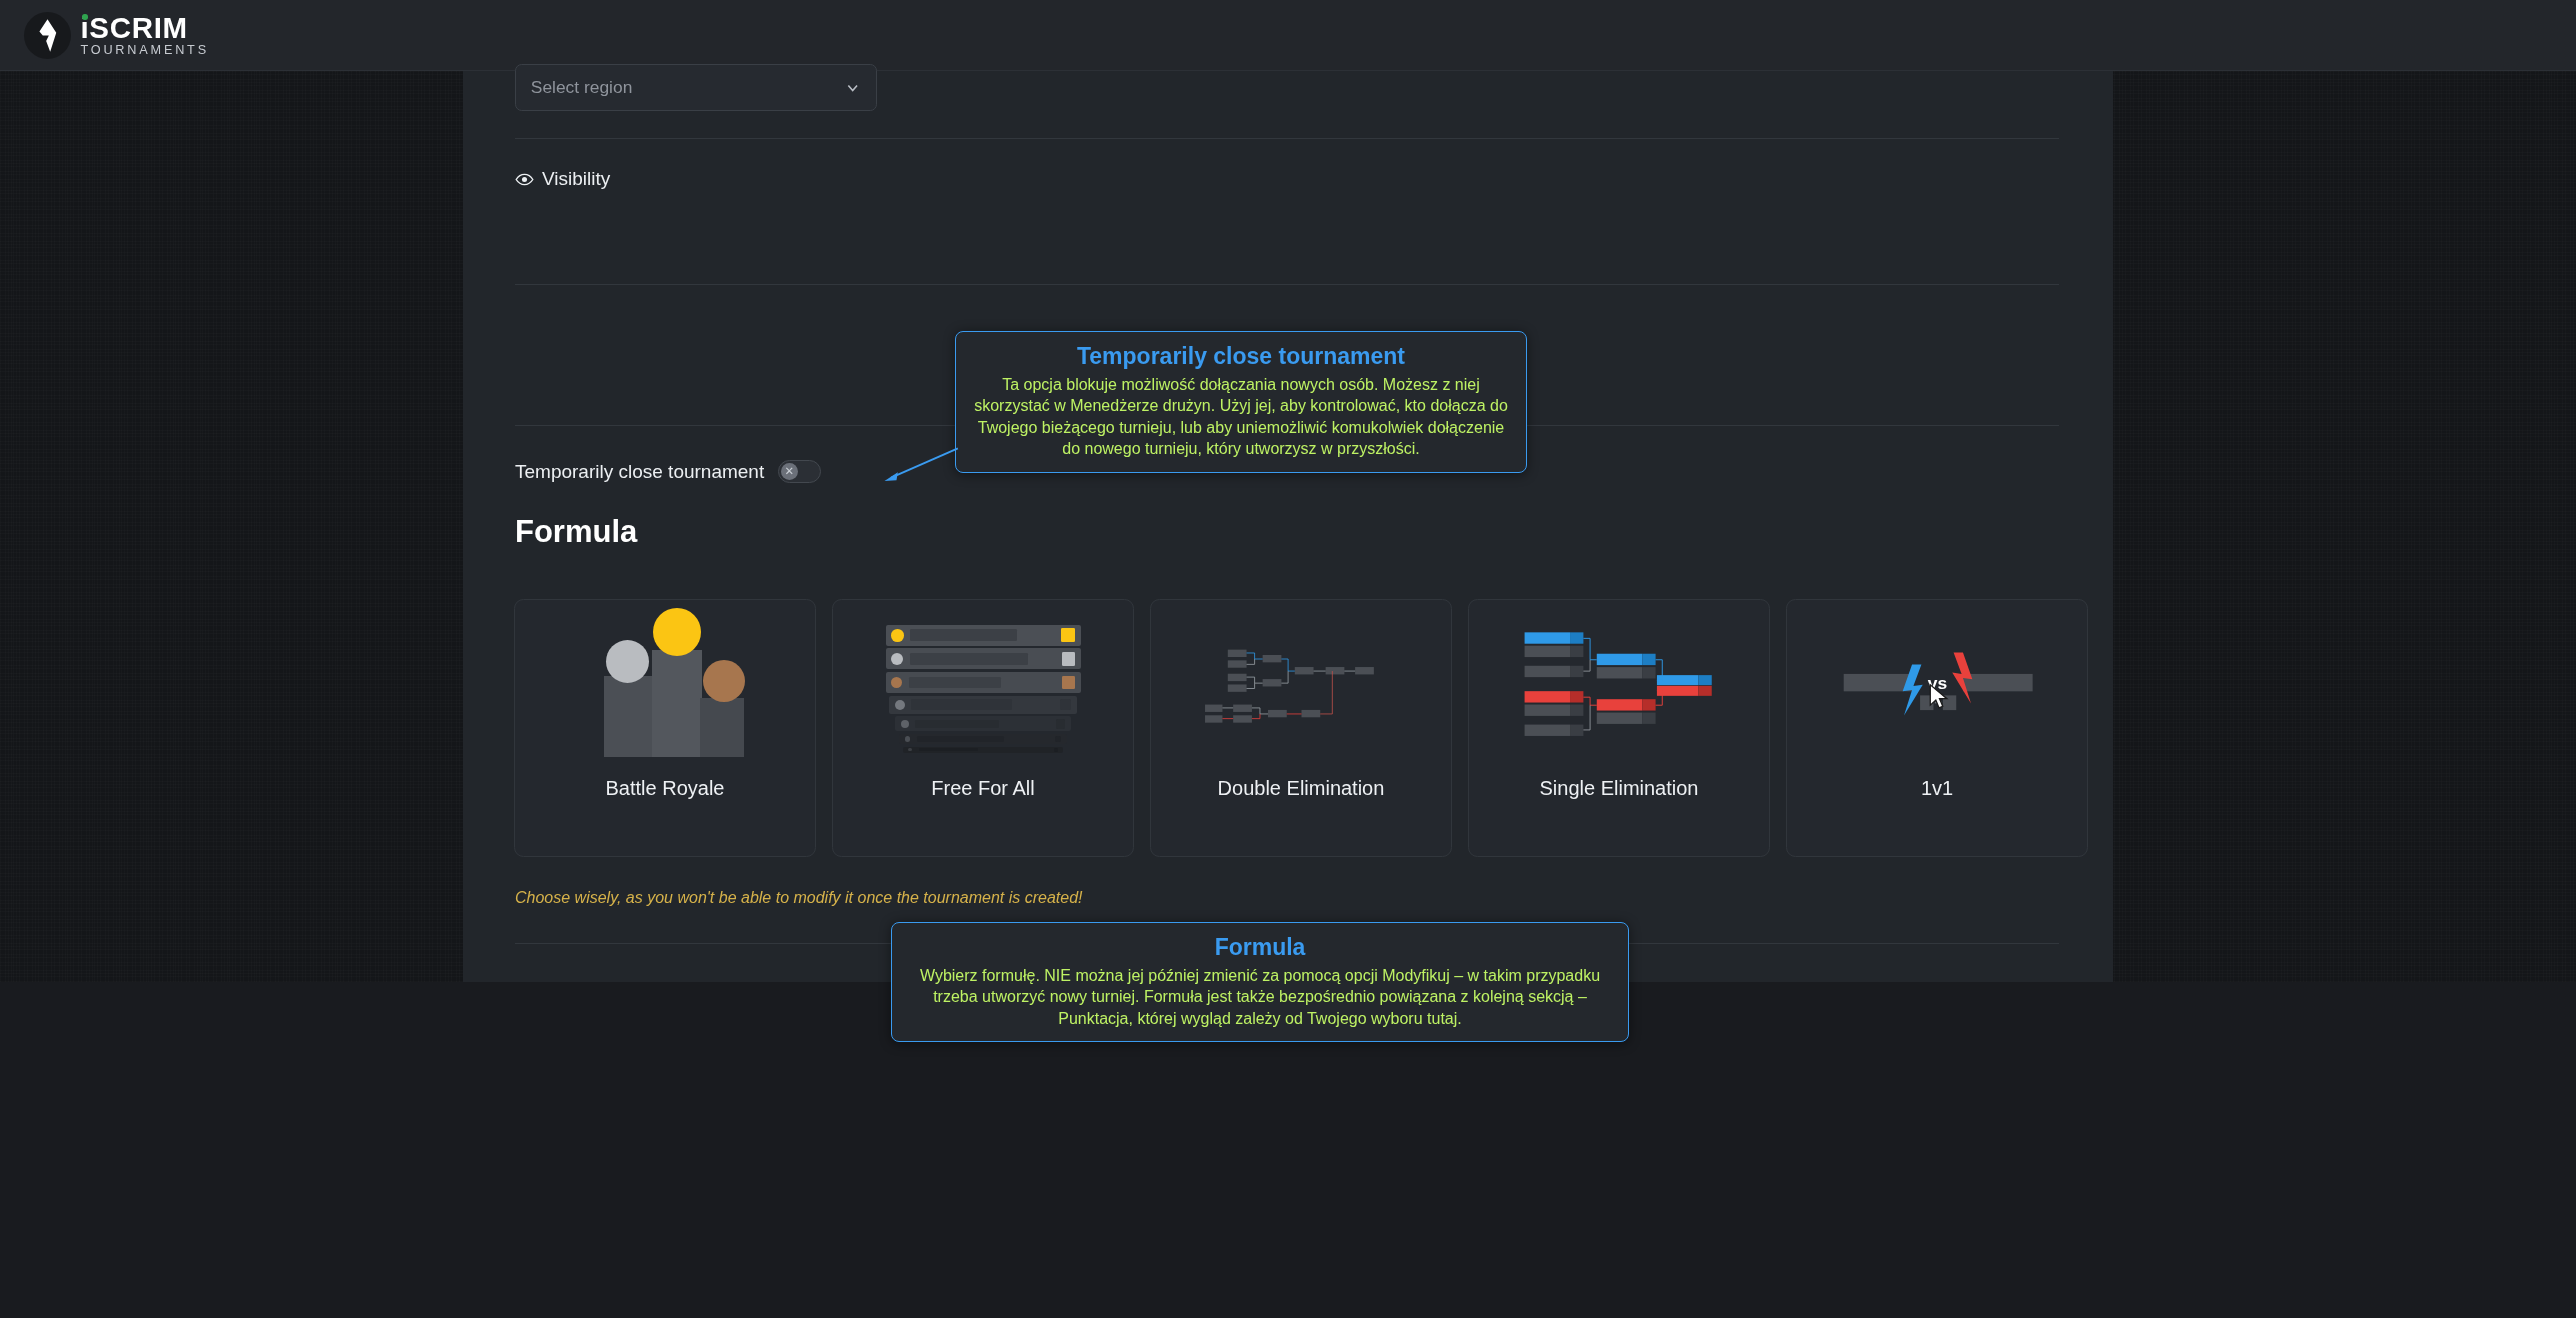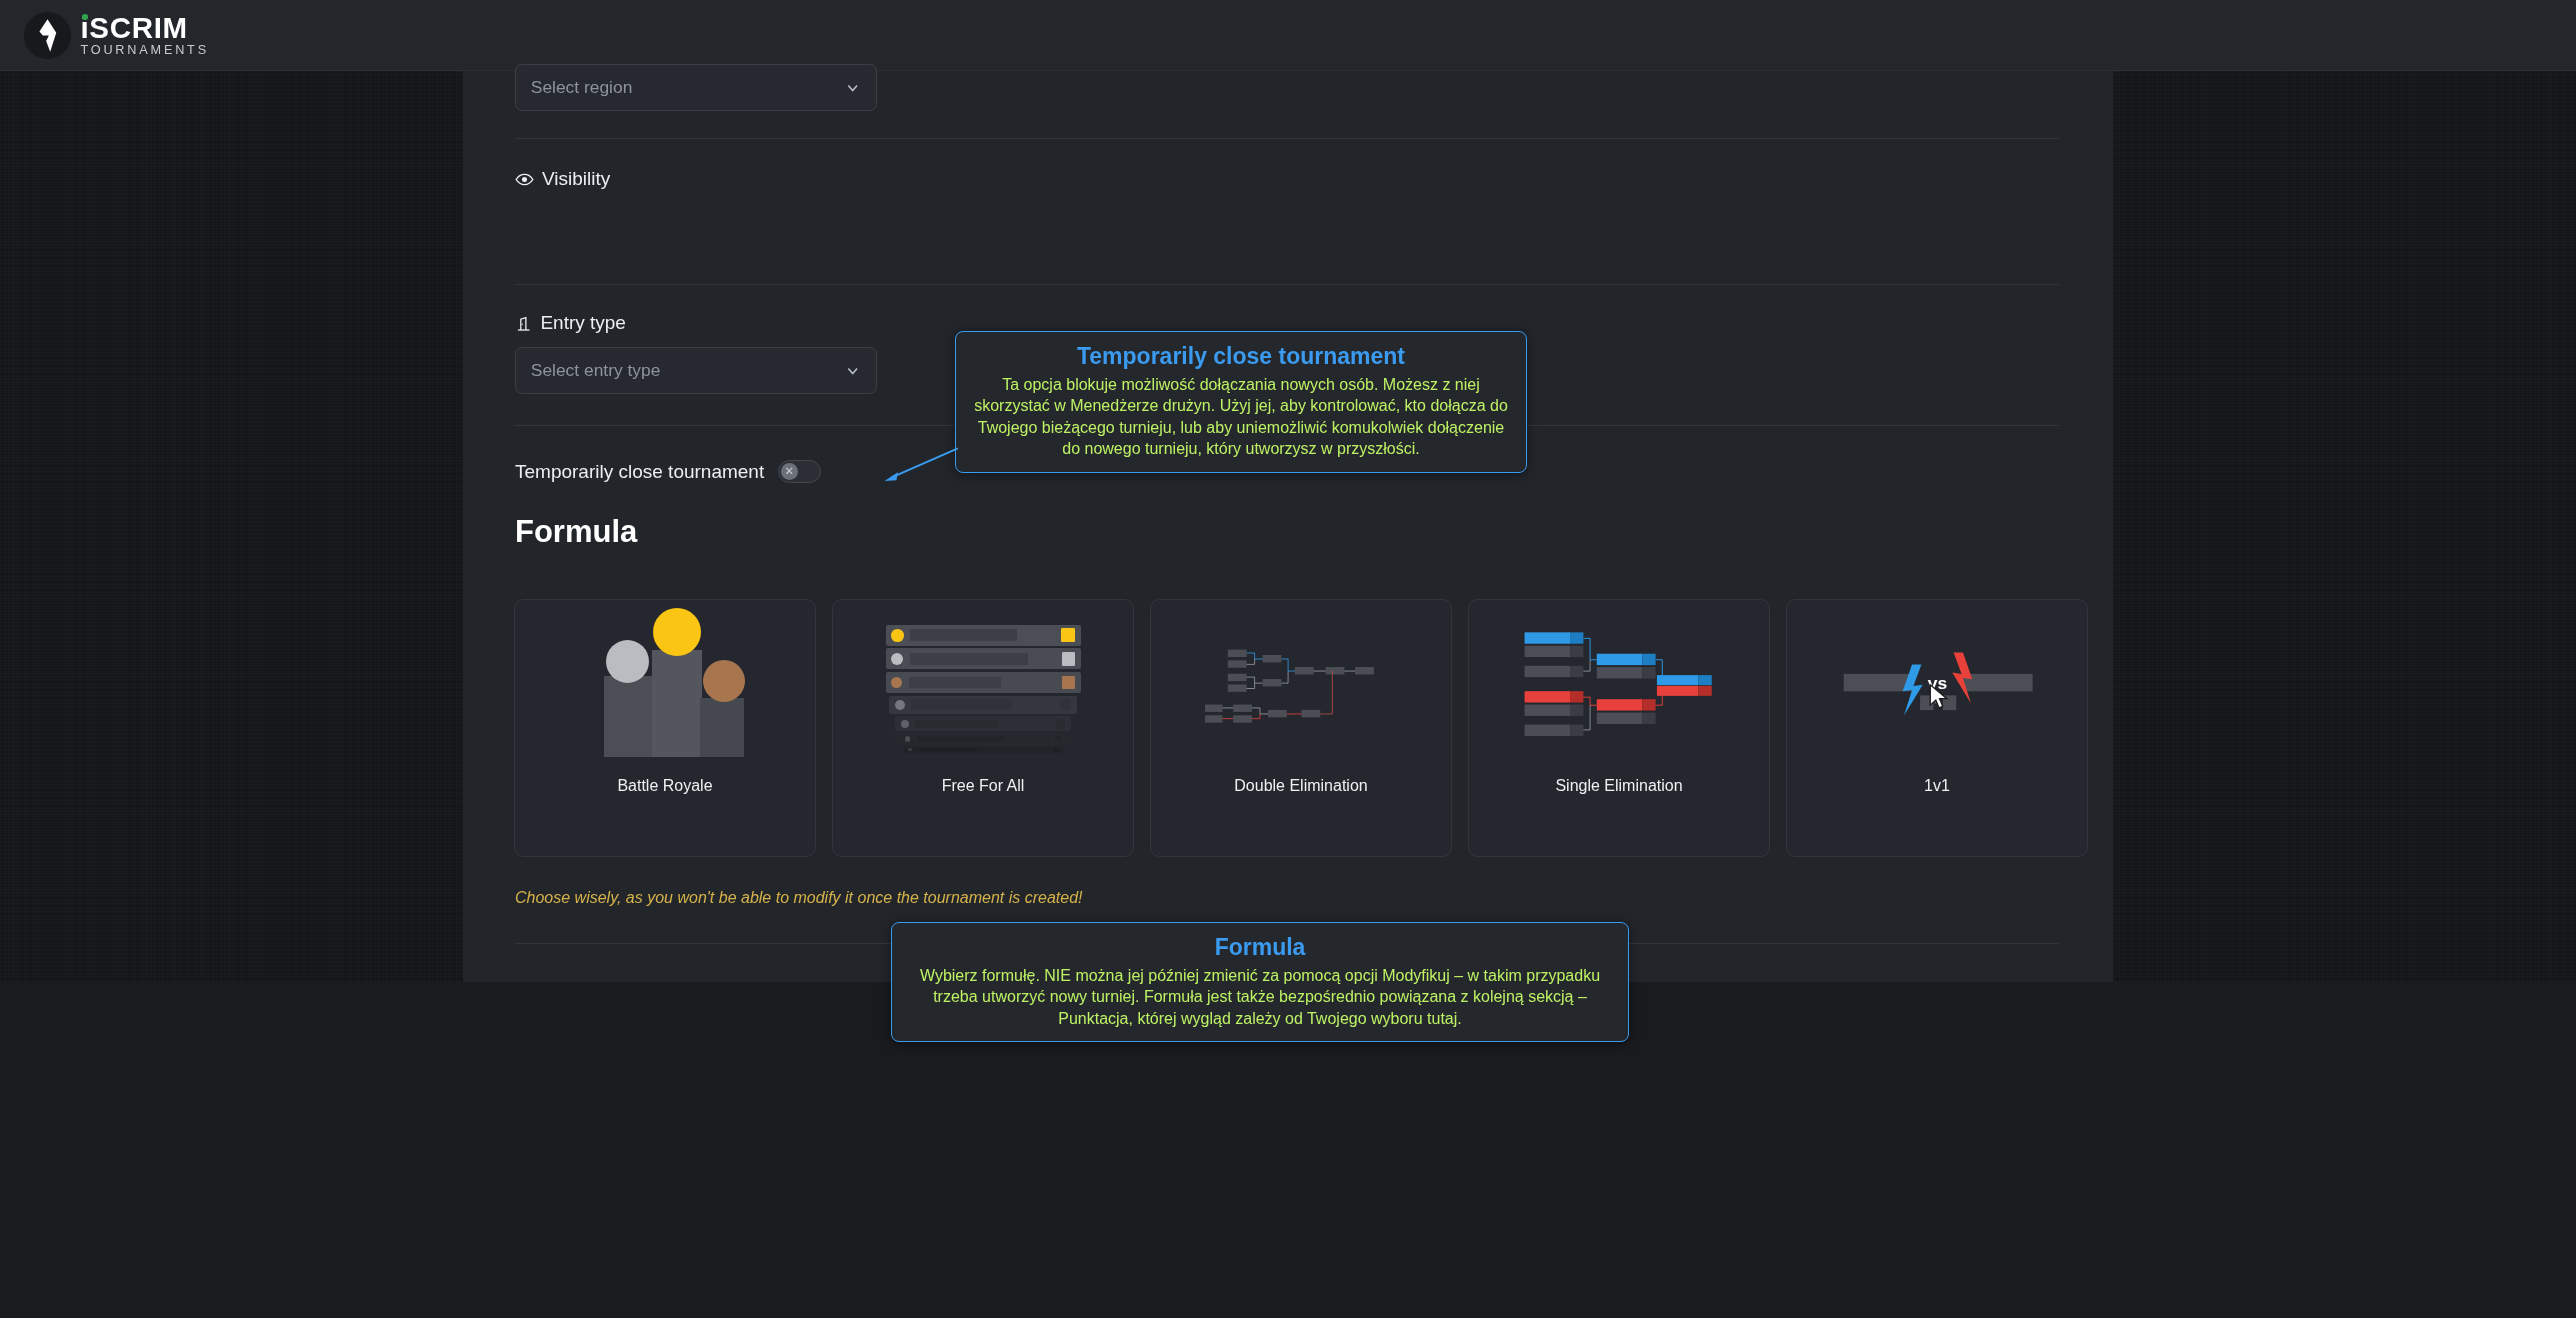--- a/index.html
+++ b/index.html
@@ -120,21 +120,21 @@
   .card {
     width: 302px; height: 258px; border: 0.7px solid #31363c; border-radius: 9.4px;
     background: #24282e; display: flex; flex-direction: column;
     align-items: center; justify-content: flex-start;
   }
   .card-art {
     height: 180px; width: 100%; display: flex; align-items: center; justify-content: center;
     position: relative;
   }
   .card-label {
-    color: #eef1f4; font-size: 16px; text-align: center; line-height: 1.2;
+    color: #eef1f4; font-size: 20px; text-align: center; line-height: 1.2;
     padding: 0 6.7px; margin-top: -4px;
   }
 
   
   .br { position: relative; width: 161px; height: 134px; }
   .br-bar { position: absolute; bottom: 0; background: #4b4f55; }
   .br-b1 { left: 19px; width: 50px; height: 81px; }
   .br-b2 { left: 67px; width: 50px; height: 107px; background:#53575d; }
   .br-b3 { left: 115px; width: 44px; height: 59px; background:#45494f; }
   .br-c { position: absolute; border-radius: 50%; }
@@ -223,36 +223,20 @@
       <svg width="19" height="19" viewBox="0 0 24 24" fill="none" stroke="#eceff2" stroke-width="1.8">
         <path d="M1.5 12S5.5 5.5 12 5.5 22.5 12 22.5 12 18.5 18.5 12 18.5 1.5 12 1.5 12z"></path>
         <circle cx="12" cy="12" r="3.2" fill="#eceff2" stroke="none"></circle>
       </svg>
       <span>Visibility</span>
     </div>
   </div>
 
   <div class="divider" style="top:213px;"></div>
 
-  <div class="field-wrap" style="top:241px;">
-    <div class="field-label">
-      <svg width="17.4" height="19" viewBox="0 0 24 24" fill="none" stroke="#eceff2" stroke-width="1.8">
-        <path d="M4 21h16"></path>
-            <path d="M15 21V4l-7 2v15"></path>
-            <circle cx="10" cy="13" r="0.9" fill="#eceff2" stroke="none"></circle>
-      </svg>
-      <span>Entry type</span>
-    </div>
-    <div class="select-box">
-      <span class="select-placeholder">Select entry type</span>
-      <svg class="chev" viewBox="0 0 24 24" fill="none" stroke="#b9bec5" stroke-width="2.2">
-            <polyline points="6 9 12 16 18 9"></polyline>
-          </svg>
-    </div>
-  </div>
 
   <div class="divider" style="top:354px;"></div>
 
   <div class="toggle-row" style="top:389px;">
     <span class="toggle-label">Temporarily close tournament</span>
     <div class="toggle">
       <div class="toggle-knob">✕</div>
     </div>
   </div>
 

